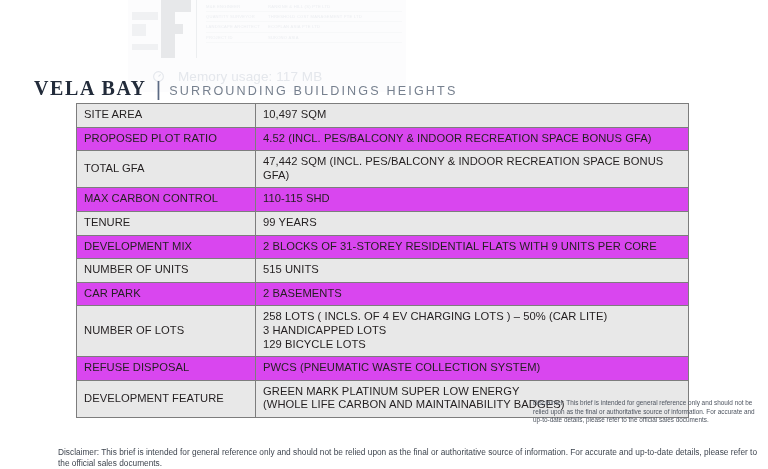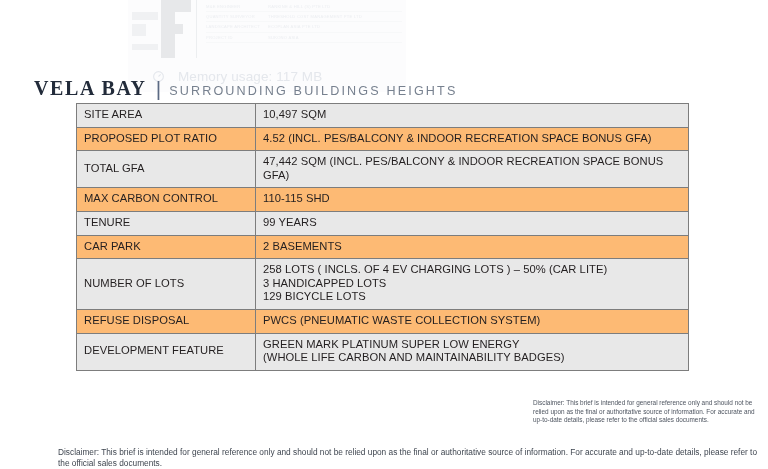--- a/index.html
+++ b/index.html
@@ -157,21 +157,21 @@
     padding: 4px 7px 5px 7px;
     font-size: 11.2px;
     line-height: 13.6px;
     letter-spacing: 0.05px;
     color: #231f20;
     vertical-align: middle;
     white-space: pre-line;
   }
   .spec-table td.k { width: 179px; }
   .spec-table tr.shaded td { background: #e8e8e8; }
-  .spec-table tr.plain td { background: #fdba74; }
+  .spec-table tr.plain td { background: #d946ef; }
 
   
   .disclaimer-right {
     position: absolute;
     left: 533px;
     top: 399px;
     width: 222px;
     font-size: 6.4px;
     line-height: 8.6px;
     color: #4e5560;
@@ -258,20 +258,28 @@
     </tr>
     <tr class="plain">
       <td class="k">MAX CARBON CONTROL</td>
       <td class="v">110-115 SHD</td>
     </tr>
     <tr class="shaded">
       <td class="k">TENURE</td>
       <td class="v">99 YEARS</td>
     </tr>
     <tr class="plain">
+      <td class="k">DEVELOPMENT MIX</td>
+      <td class="v">2 BLOCKS OF 31-STOREY RESIDENTIAL FLATS WITH 9 UNITS PER CORE</td>
+    </tr>
+    <tr class="shaded">
+      <td class="k">NUMBER OF UNITS</td>
+      <td class="v">515 UNITS</td>
+    </tr>
+    <tr class="plain">
       <td class="k">CAR PARK</td>
       <td class="v">2 BASEMENTS</td>
     </tr>
     <tr class="shaded">
       <td class="k">NUMBER OF LOTS</td>
       <td class="v">258 LOTS ( INCLS. OF 4 EV CHARGING LOTS ) – 50% (CAR LITE)
 3 HANDICAPPED LOTS
 129 BICYCLE LOTS</td>
     </tr>
     <tr class="plain">

